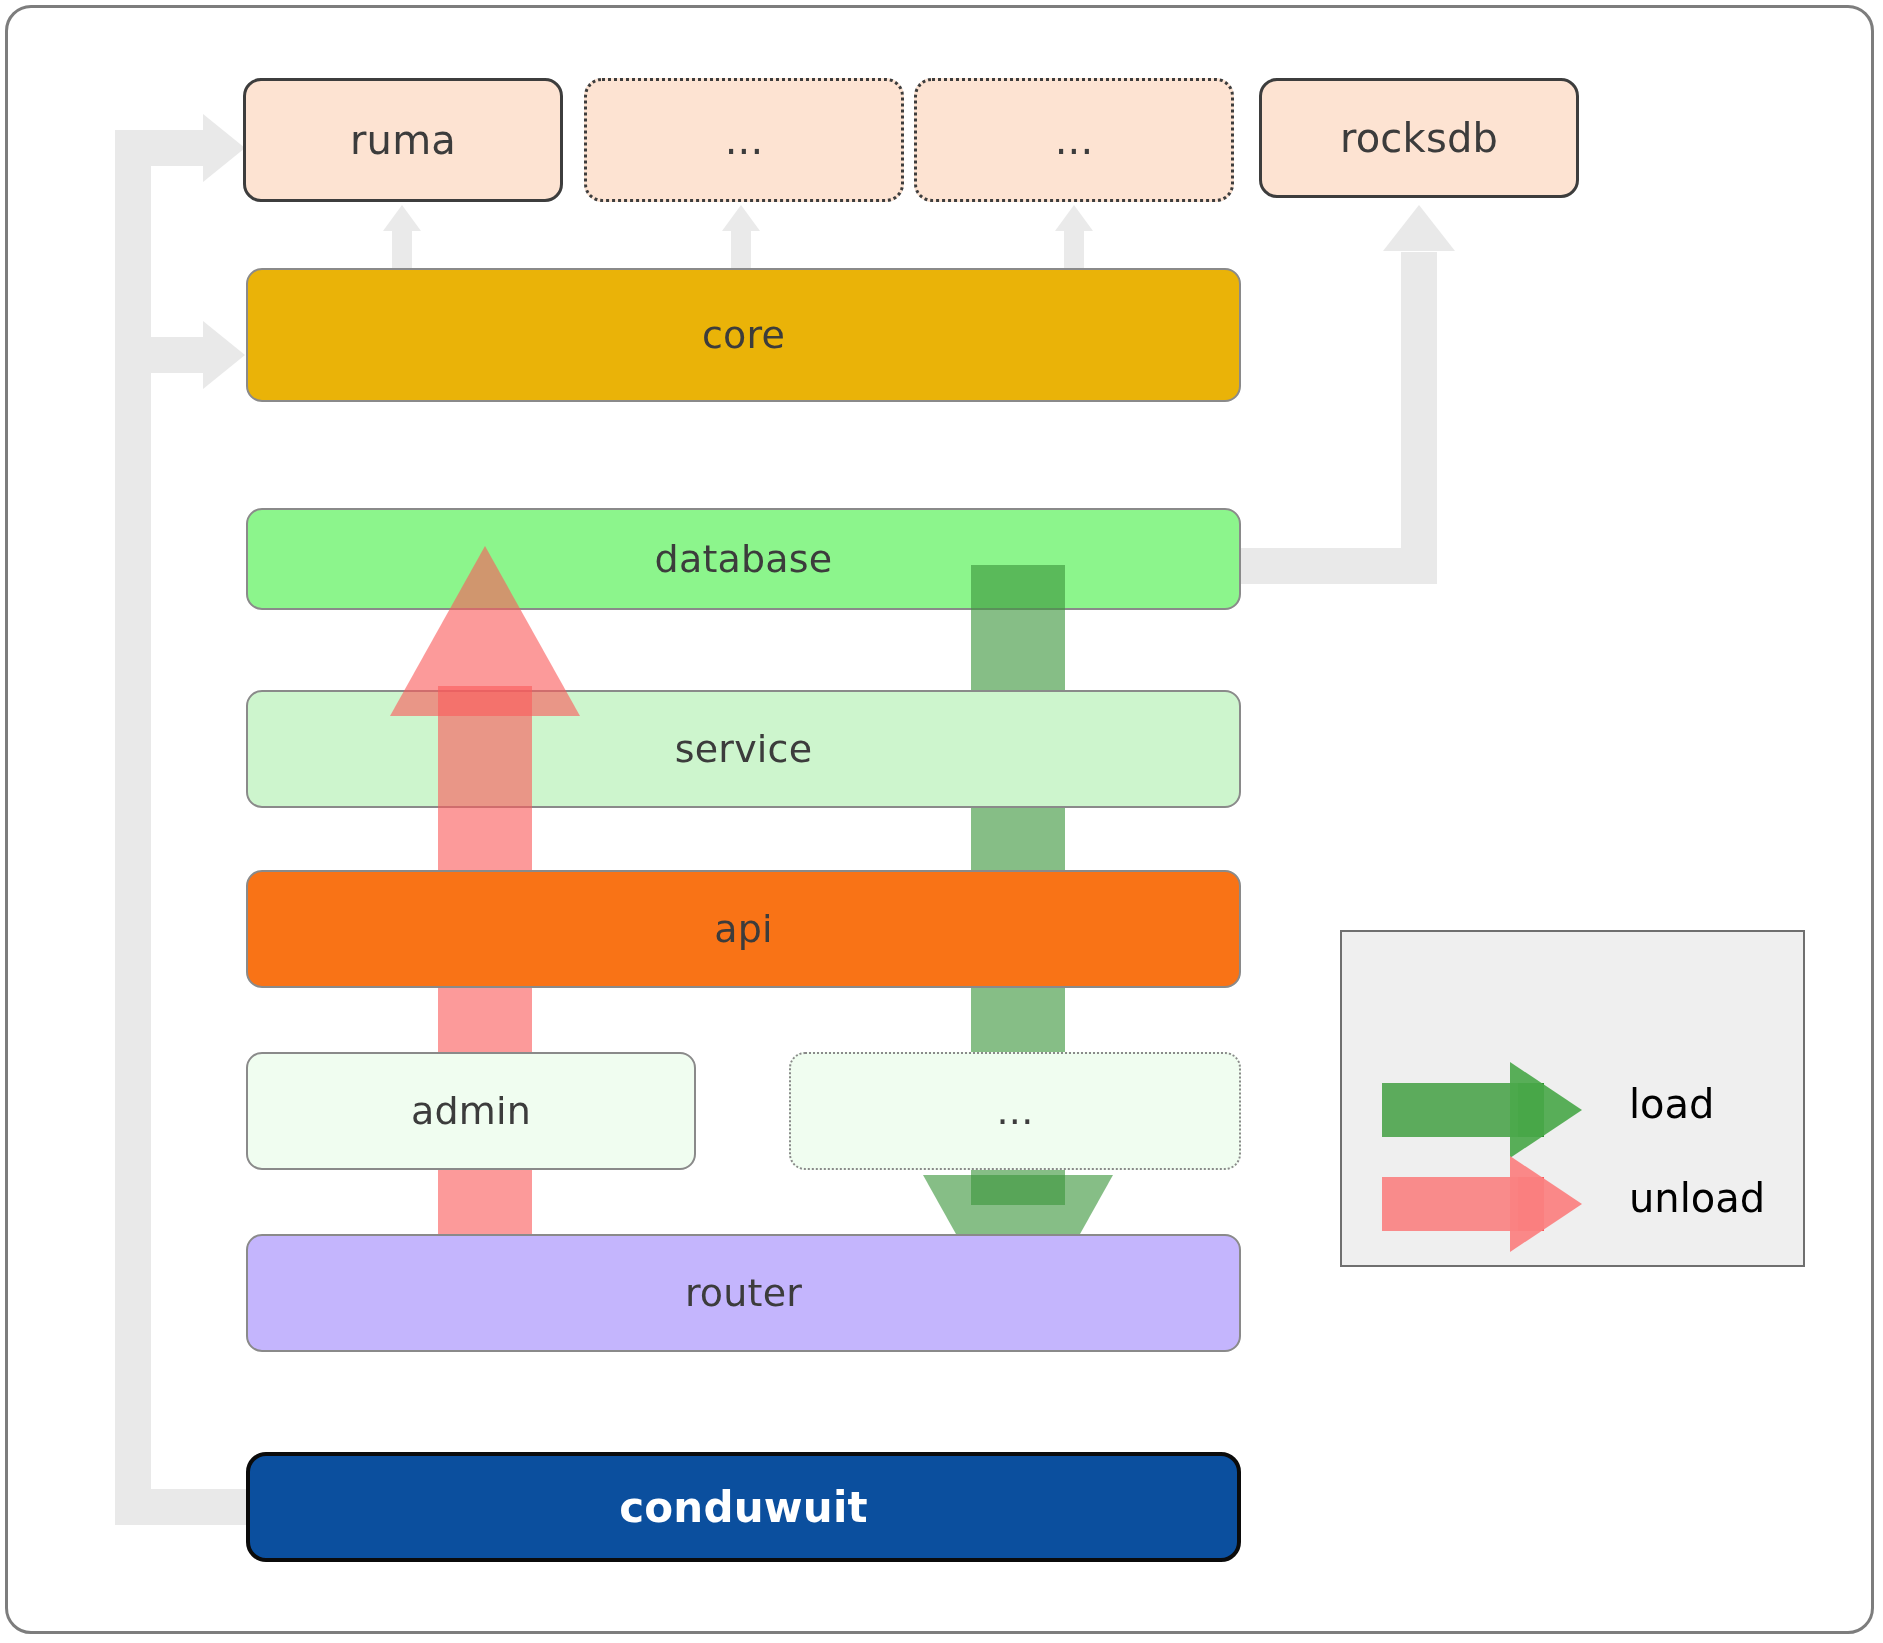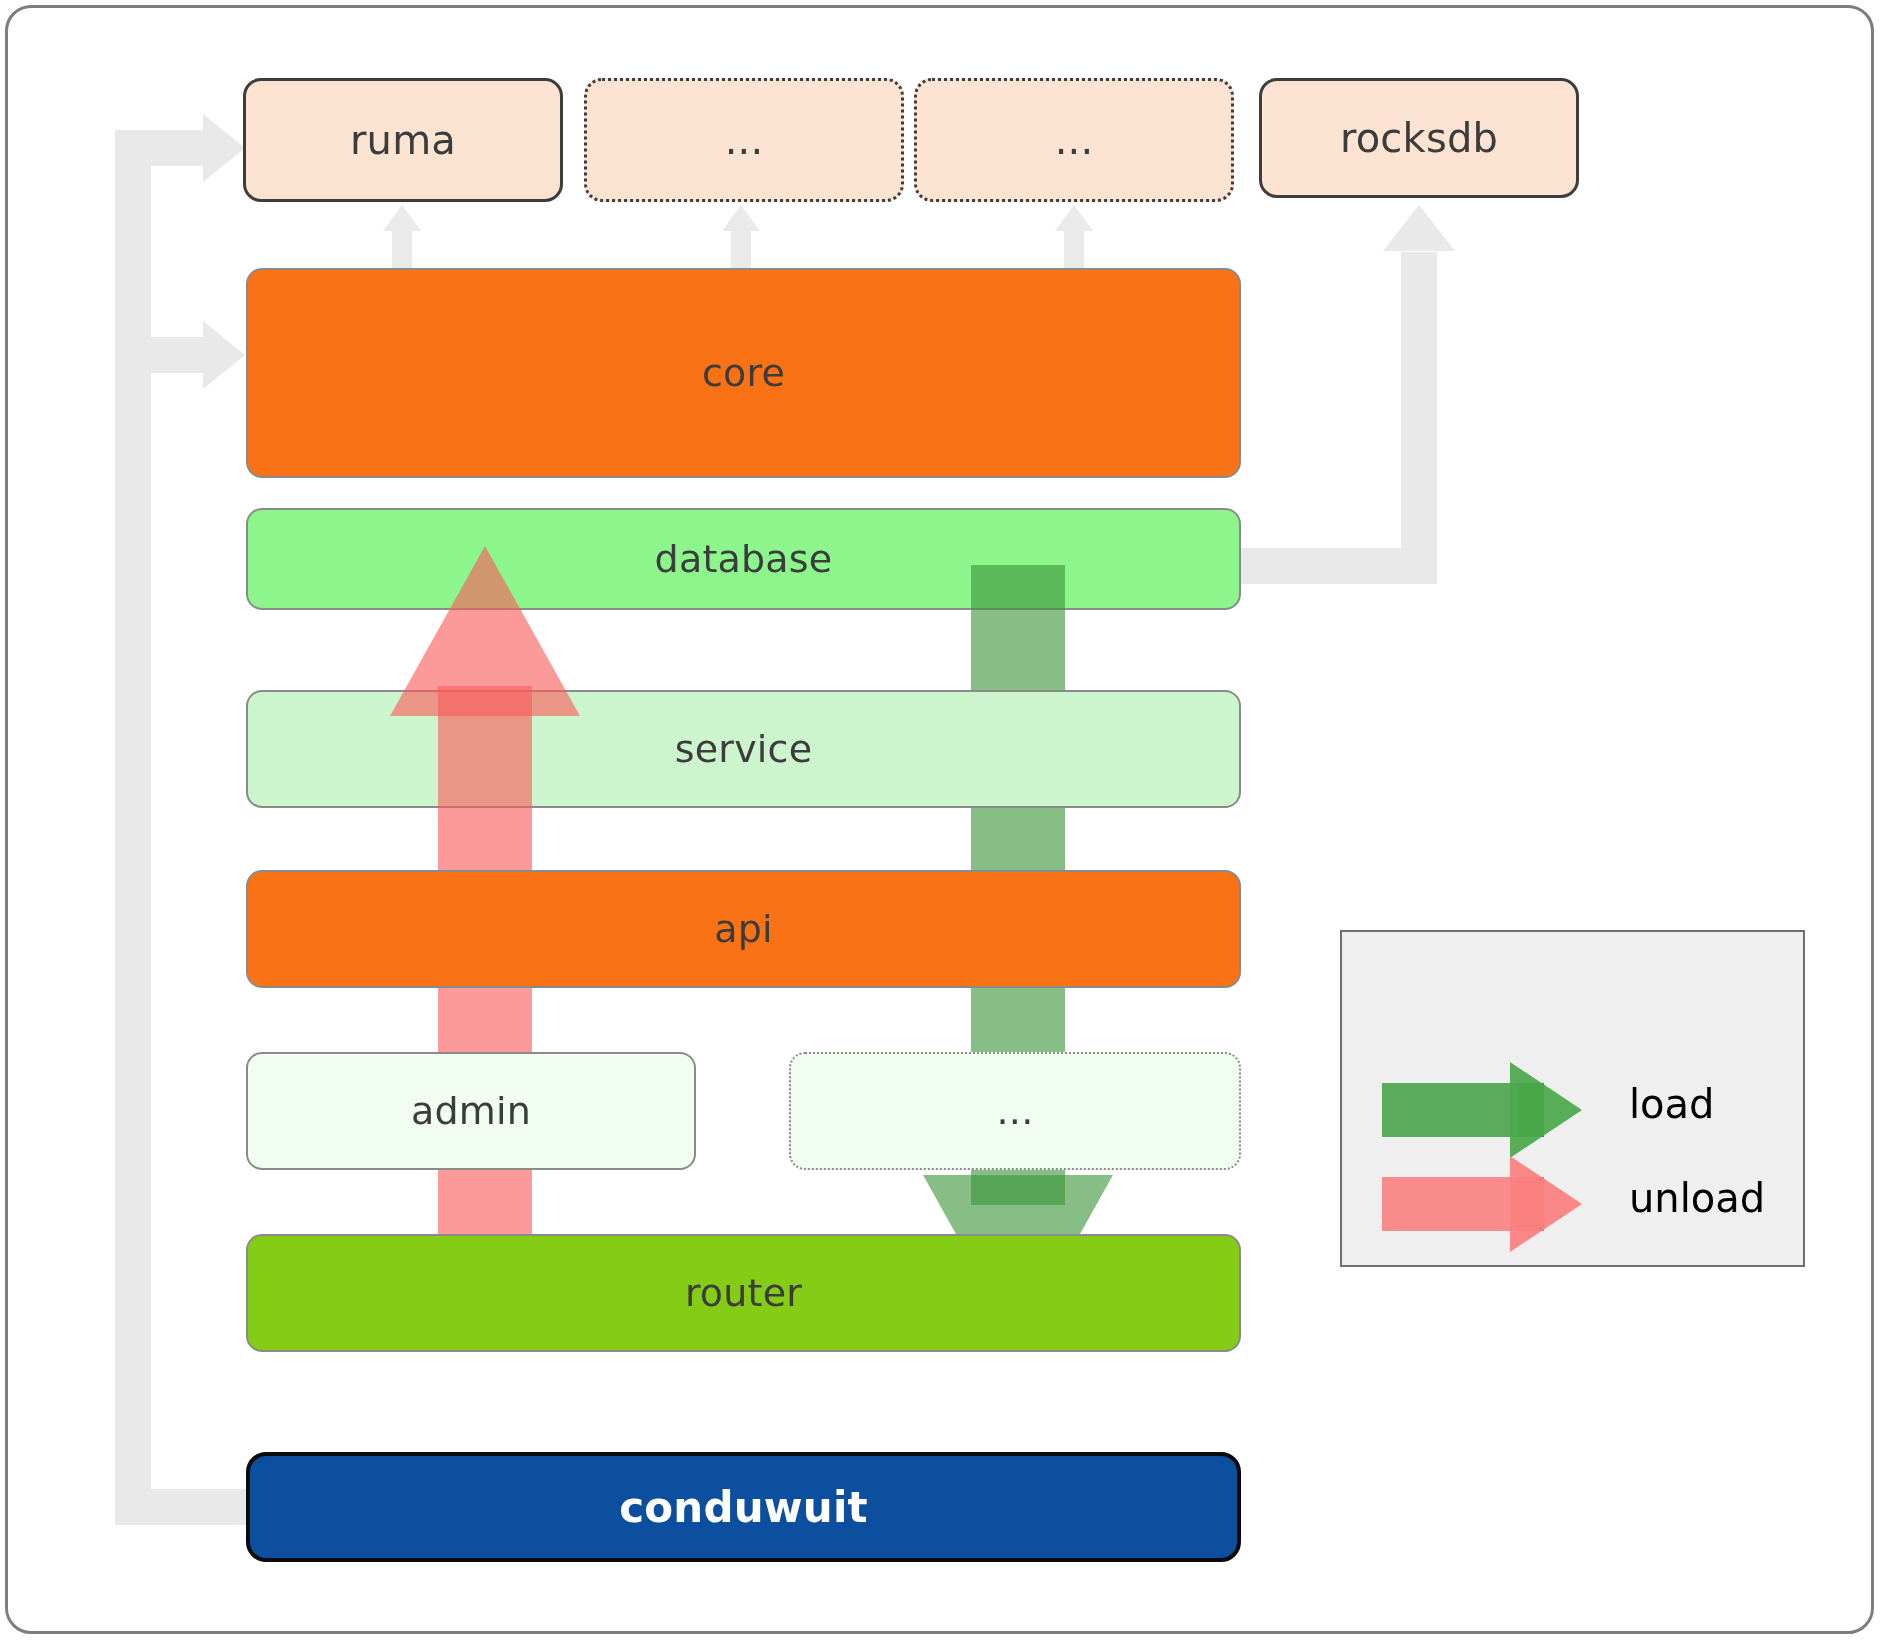--- a/index.html
+++ b/index.html
@@ -185,21 +185,21 @@
   </div>
 
   <div class="layer dep-box dotted" style="left:914px; top:78px; width:320px; height:124px;">
     <span>...</span>
   </div>
 
   <div class="layer dep-box" style="left:1259px; top:78px; width:320px; height:120px;">
     <span>rocksdb</span>
   </div>
 
-  <div class="layer stack-box" style="left:246px; top:268px; width:995px; height:210px; background:#f97316;">
+  <div class="layer stack-box" style="left:246px; top:268px; width:995px; height:134px; background:#eab308;">
     <span>core</span>
   </div>
 
   <div class="layer stack-box" style="left:246px; top:508px; width:995px; height:102px; background:#8cf58c;">
     <span>database</span>
   </div>
 
   <div class="bigarrow green" style="left:923px; top:565px; width:190px; height:780px;">
     <span class="shaft" style="left:48px; top:0; width:94px; height:640px;"></span>
     <span class="head" style="left:0; top:610px;"></span>
@@ -219,21 +219,21 @@
   </div>
 
   <div class="layer stack-box" style="left:246px; top:1052px; width:450px; height:118px; background:#f0fdf0;">
     <span>admin</span>
   </div>
 
   <div class="layer stack-box dotted" style="left:789px; top:1052px; width:452px; height:118px; background:#f0fdf0;">
     <span>...</span>
   </div>
 
-  <div class="layer stack-box" style="left:246px; top:1234px; width:995px; height:118px; background:#84cc16;">
+  <div class="layer stack-box" style="left:246px; top:1234px; width:995px; height:118px; background:#c4b5fd;">
     <span>router</span>
   </div>
 
   <div class="layer root-box" style="left:246px; top:1452px; width:995px; height:110px;">
     <span>conduwuit</span>
   </div>
 
   <div id="legend" style="left:1340px; top:930px; width:465px; height:337px;">
 
     <div class="legrow lg-green" style="left:0; top:128px; width:465px; height:100px;">

